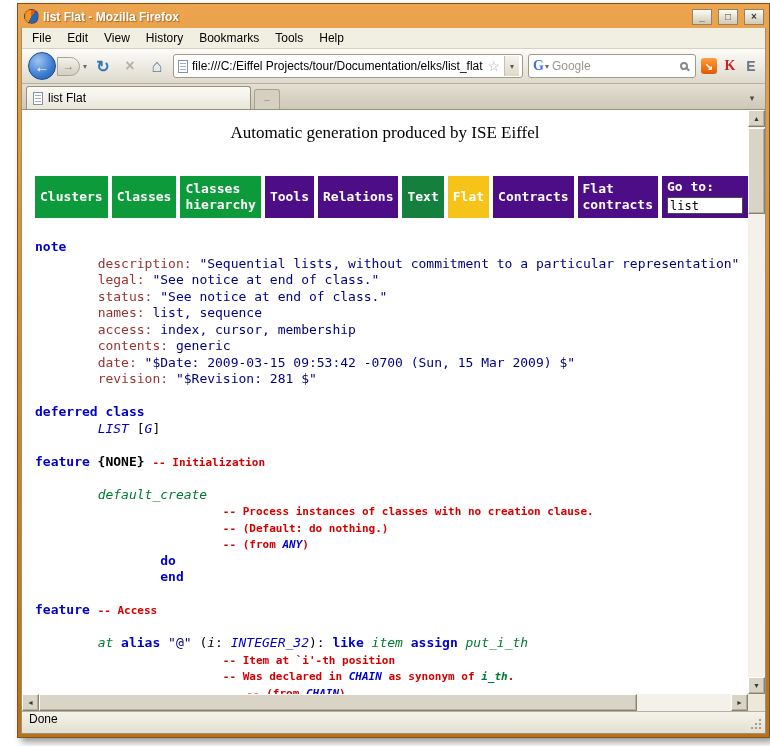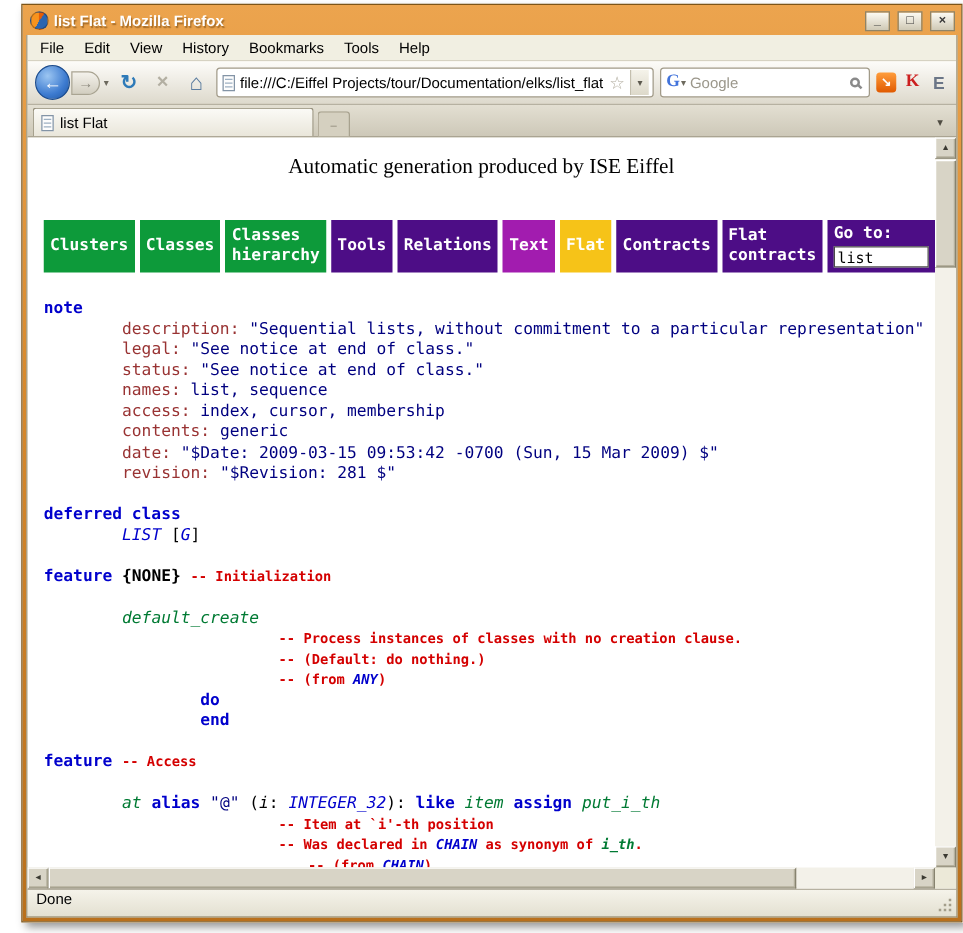--- a/index.html
+++ b/index.html
@@ -184,21 +184,21 @@
             <div class="navbtn" style="background: rgb(13, 154, 58);">
               <span>Classes</span>
               <span>hierarchy</span>
             </div>
             <div class="navbtn" style="background: rgb(77, 13, 134);">
               <span>Tools</span>
             </div>
             <div class="navbtn" style="background: rgb(77, 13, 134);">
               <span>Relations</span>
             </div>
-            <div class="navbtn" style="background: #a21caf;">
+            <div class="navbtn" style="background: #15803d;">
               <span>Text</span>
             </div>
             <div class="navbtn" style="background: rgb(246, 195, 24);">
               <span>Flat</span>
             </div>
             <div class="navbtn" style="background: rgb(77, 13, 134);">
               <span>Contracts</span>
             </div>
             <div class="navbtn" style="background: rgb(77, 13, 134);">
               <span>Flat</span>

